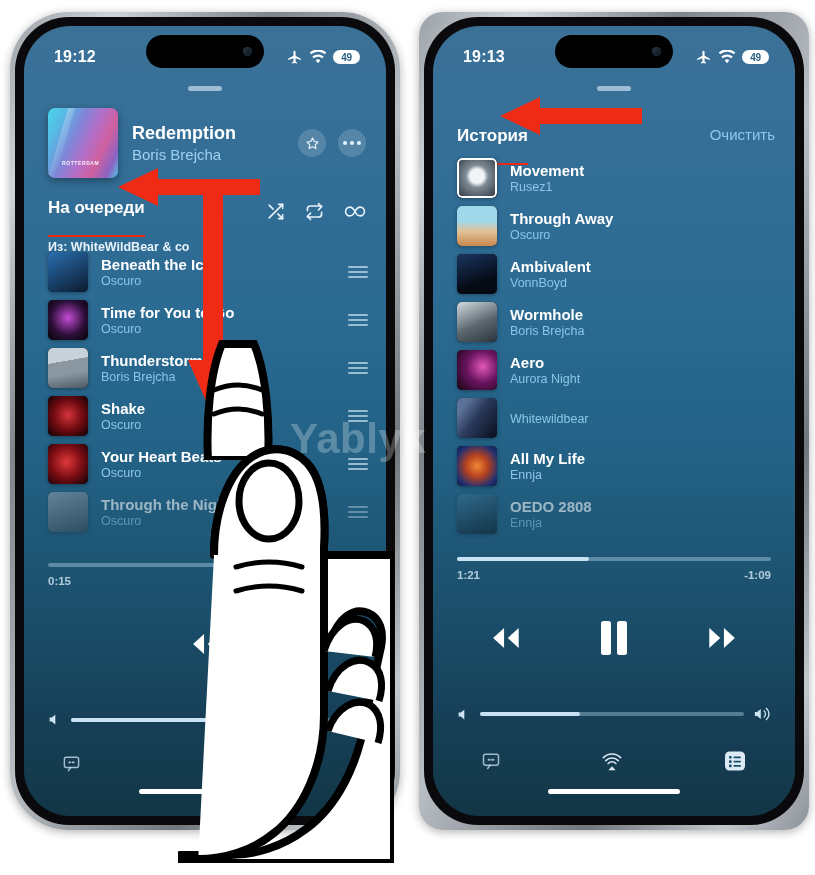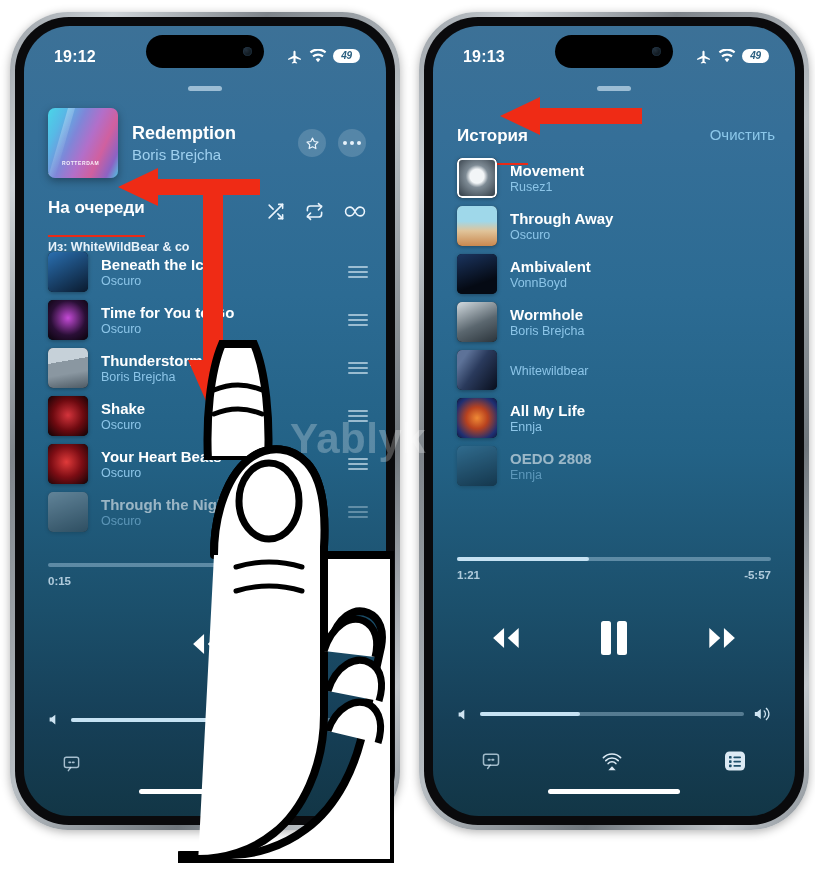--- a/index.html
+++ b/index.html
@@ -13,21 +13,21 @@
 
   
   .phone {
     position: absolute; top: 12px; width: 390px; height: 818px;
     border-radius: 58px;
     background: linear-gradient(120deg,#9aa0a6 0%,#cfd4d8 12%,#7e848a 30%,#b9bfc4 52%,#6f767c 74%,#c3c8cd 90%,#8b9298 100%);
     padding: 5px;
     box-shadow: 0 2px 10px rgba(0,0,0,.30);
   }
   .phone.left  { left: 10px; }
-  .phone.right { left: 419px; }
+  .phone.right { left: 419px; border-radius: 24px; }
   .bezel {
     width: 100%; height: 100%;
     border-radius: 54px;
     background: #0a0a0c;
     padding: 9px;
   }
   .screen {
     position: relative; width: 100%; height: 100%;
     border-radius: 46px; overflow: hidden;
     background: linear-gradient(180deg,#3c7197 0%,#356f98 14%,#2c6b93 34%,#236286 54%,#1b4f6b 74%,#163f57 88%,#123646 100%);
@@ -46,21 +46,21 @@
     box-shadow: inset 0 0 2px #33506b;
   }
 
   
   .statusbar {
     position: absolute; top: 0; left: 0; right: 0; height: 50px;
     display: flex; align-items: center; justify-content: space-between;
     padding: 12px 26px 0 30px; z-index: 11; color: #fff;
   }
   .clock { font-size: 16px; font-weight: 700; letter-spacing: .2px; }
-  .status-icons { display: flex; gap: 6px; font-style: italic; }
+  .status-icons { display: flex; align-items: center; gap: 6px; }
   .batt {
     min-width: 27px; height: 14px; border-radius: 7px; background: #fff;
     color: #2b5f80; font-size: 10px; font-weight: 700;
     display: flex; align-items: center; justify-content: center;
     padding: 0 4px; letter-spacing: -.2px;
   }
 
   
   .grabber {
     position: absolute; top: 60px; left: 50%; transform: translateX(-50%);
@@ -453,20 +453,29 @@
             <div class="tk-art">
                 <span class="ov" style="background:linear-gradient(155deg,#d3dbe0,#5b676f 55%,#2b343b)"></span>
               </div>
             <div class="tk-meta">
               <div class="tk-title">Wormhole</div>
               <div class="tk-artist">Boris Brejcha</div>
             </div>
           </div>
           <div class="track">
             <div class="tk-art">
+                <span class="ov" style="background:radial-gradient(circle at 64% 42%,#e258b6,#6a1460 46%,#14050f)"></span>
+              </div>
+            <div class="tk-meta">
+              <div class="tk-title">Aero</div>
+              <div class="tk-artist">Aurora Night</div>
+            </div>
+          </div>
+          <div class="track">
+            <div class="tk-art">
                 <span class="ov" style="background:linear-gradient(125deg,#5d7298 0 18%,#2a3a5c 48%,#080e1c)"></span>
               </div>
             <div class="tk-meta">
               <div class="tk-artist">Whitewildbear</div>
             </div>
           </div>
           <div class="track">
             <div class="tk-art">
                 <span class="ov" style="background:radial-gradient(circle at 50% 50%,#f08a35,#b8421f 38%,#1f2f72 78%,#101a44)"></span>
               </div>
@@ -485,21 +494,21 @@
             </div>
           </div>
         </div>
 
         <div class="player">
           <div class="scrub">
             <span class="fill" style="width:42%"></span>
           </div>
           <div class="times">
             <span>1:21</span>
-            <span>-5:57</span>
+            <span>-1:09</span>
           </div>
           <div class="transport">
             <span>
               <svg width="42" height="28" viewBox="0 0 46 30" fill="#fff">
                   <path d="M22 4v22L10 15z"></path>
                   <path d="M38 4v22L26 15z"></path>
                 </svg>
             </span>
             <span>
               <svg width="32" height="38" viewBox="0 0 32 38" fill="#fff">

